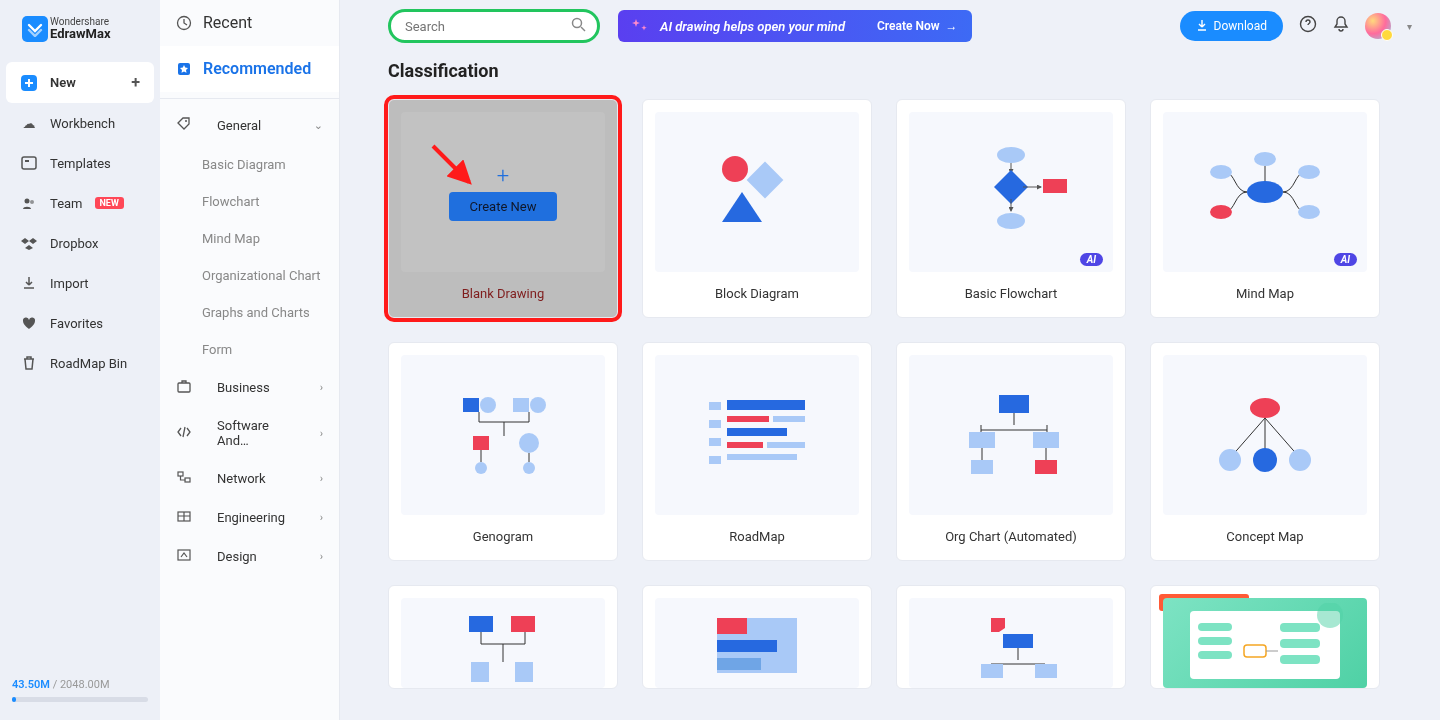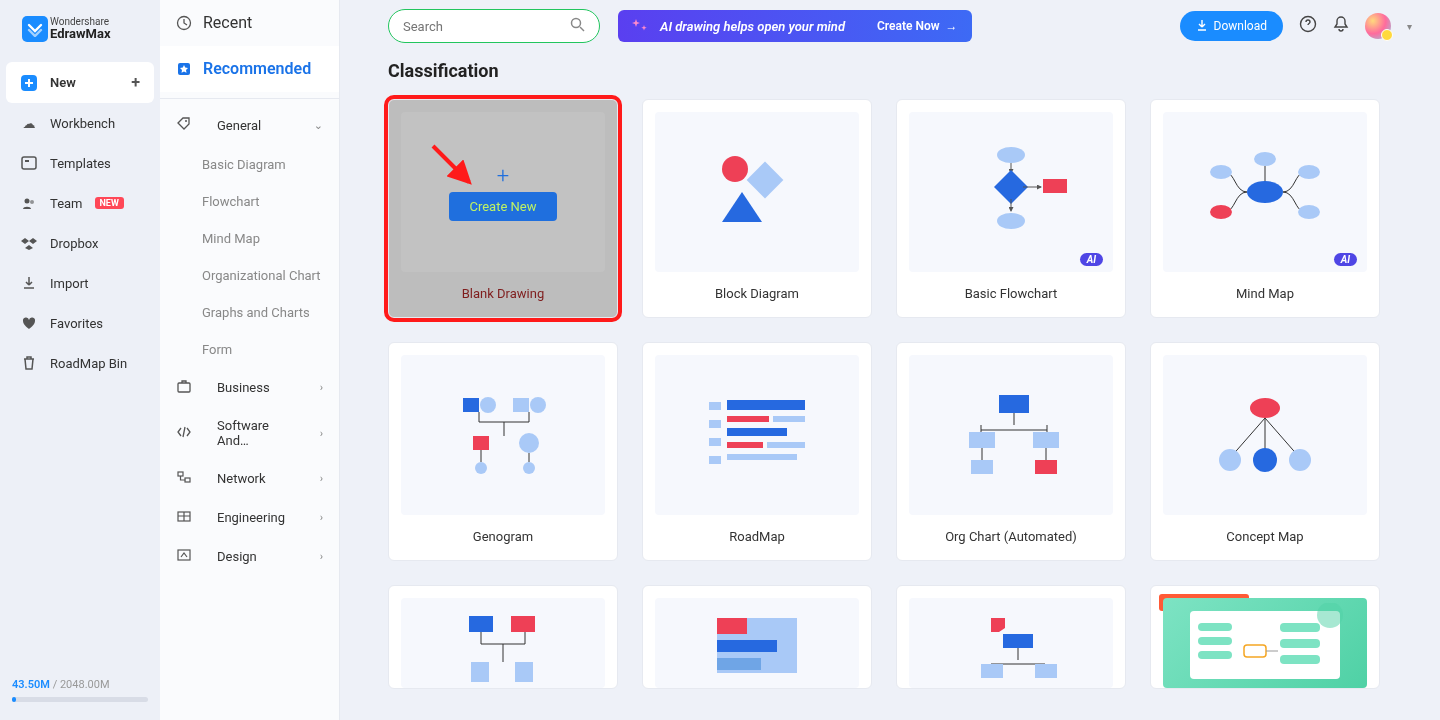--- a/index.html
+++ b/index.html
@@ -34,21 +34,21 @@
 .nav2-item.selected { color:#1a73e8; font-weight:600; background:#fff; }
 .nav2-item .icon-box { width:16px; height:16px; display:flex; align-items:center; justify-content:center; }
 .nav2-group-sep { border-top:1px solid #e6e9f0; margin:6px 0; }
 .nav2-cat { display:flex; align-items:center; gap:25px; padding:11px 16px; font-size:13px; color:#333; cursor:pointer; }
 .nav2-cat .chev { margin-left:auto; color:#888; font-size:11px; }
 .nav2-sub { padding:11px 16px 11px 42px; font-size:13px; color:#888; cursor:pointer; }
 
 
 .main { flex:1; display:flex; flex-direction:column; background:#eef1f8; }
 .topbar { height:52px; display:flex; align-items:center; gap:18px; padding:8px 28px 8px 48px; }
-.search-box { width:212px; height:34px; background:#fff; border:1px solid #22c55e; border-radius:17px; display:flex; align-items:center; padding:0 14px; }
+.search-box { width:212px; height:34px; background:#fff; border:3px solid #22c55e; border-radius:17px; display:flex; align-items:center; padding:0 14px; }
 .search-box input { border:0; outline:0; flex:1; font-size:13px; color:#333; background:transparent; }
 .search-box .search-icon { color:#888; font-size:15px; }
 
 .ai-banner { height:32px; border-radius:6px; background:linear-gradient(90deg,#5a3ff0,#3d6af5); display:flex; align-items:center; padding:0 14px; gap:12px; color:#fff; font-size:13px; font-style:italic; font-weight:600; }
 .ai-banner .create-now { margin-left:20px; font-size:12px; font-style:normal; display:flex; align-items:center; gap:6px; }
 
 .top-right { margin-left:auto; display:flex; align-items:center; gap:16px; }
 .dl-btn { height:30px; padding:0 16px; background:#1a8cff; color:#fff; border:0; border-radius:15px; font-size:12px; display:flex; align-items:center; gap:6px; cursor:pointer; }
 .top-icon { color:#444; font-size:16px; cursor:pointer; }
 .avatar { width:26px; height:26px; border-radius:50%; background:radial-gradient(circle at 30% 30%,#ffd97d,#ff6b9d,#8ecae6); position:relative; }
@@ -63,21 +63,21 @@
 .card { background:#fff; border:1px solid #e6e9f0; border-radius:6px; overflow:hidden; display:flex; flex-direction:column; cursor:pointer; position:relative; }
 .card-thumb { height:160px; background:#f6f8fd; margin:12px 12px 0 12px; border-radius:4px; display:flex; align-items:center; justify-content:center; position:relative; }
 .card-label { padding:14px 0 16px; text-align:center; font-size:13px; color:#333; }
 .ai-pill { position:absolute; right:10px; bottom:6px; background:#4f46e5; color:#fff; font-size:10px; font-weight:700; font-style:italic; padding:1px 7px; border-radius:8px; }
 .rec-pill { position:absolute; left:8px; top:8px; background:#ff5a36; color:#fff; font-size:11px; padding:2px 8px; border-radius:3px; }
 
 
 .card.highlight { outline:4px solid #ff1a1a; background:#bdbdbd; }
 .card.highlight .card-thumb { background:#c2c2c2; margin:12px 12px 0 12px; }
 .card.highlight .card-label { color:#7f1d1d; }
-.create-btn { background:#1f6fde; color:#bef264; border:0; padding:7px 20px; border-radius:4px; font-size:13px; cursor:pointer; }
+.create-btn { background:#1f6fde; color:#0f172a; border:0; padding:7px 20px; border-radius:4px; font-size:13px; cursor:pointer; }
 .plus-mark { color:#1f6fde; font-size:22px; font-weight:300; margin-bottom:4px; }
 .arrow-annot { position:absolute; top:30px; left:28px; pointer-events:none; }
 
 
 .svg-thumb { width:140px; height:110px; }
 
 
 .card.partial .card-thumb { height:90px; }
 
 .green-card .card-thumb { background:linear-gradient(135deg,#7de3c3,#4fd1a5); }

